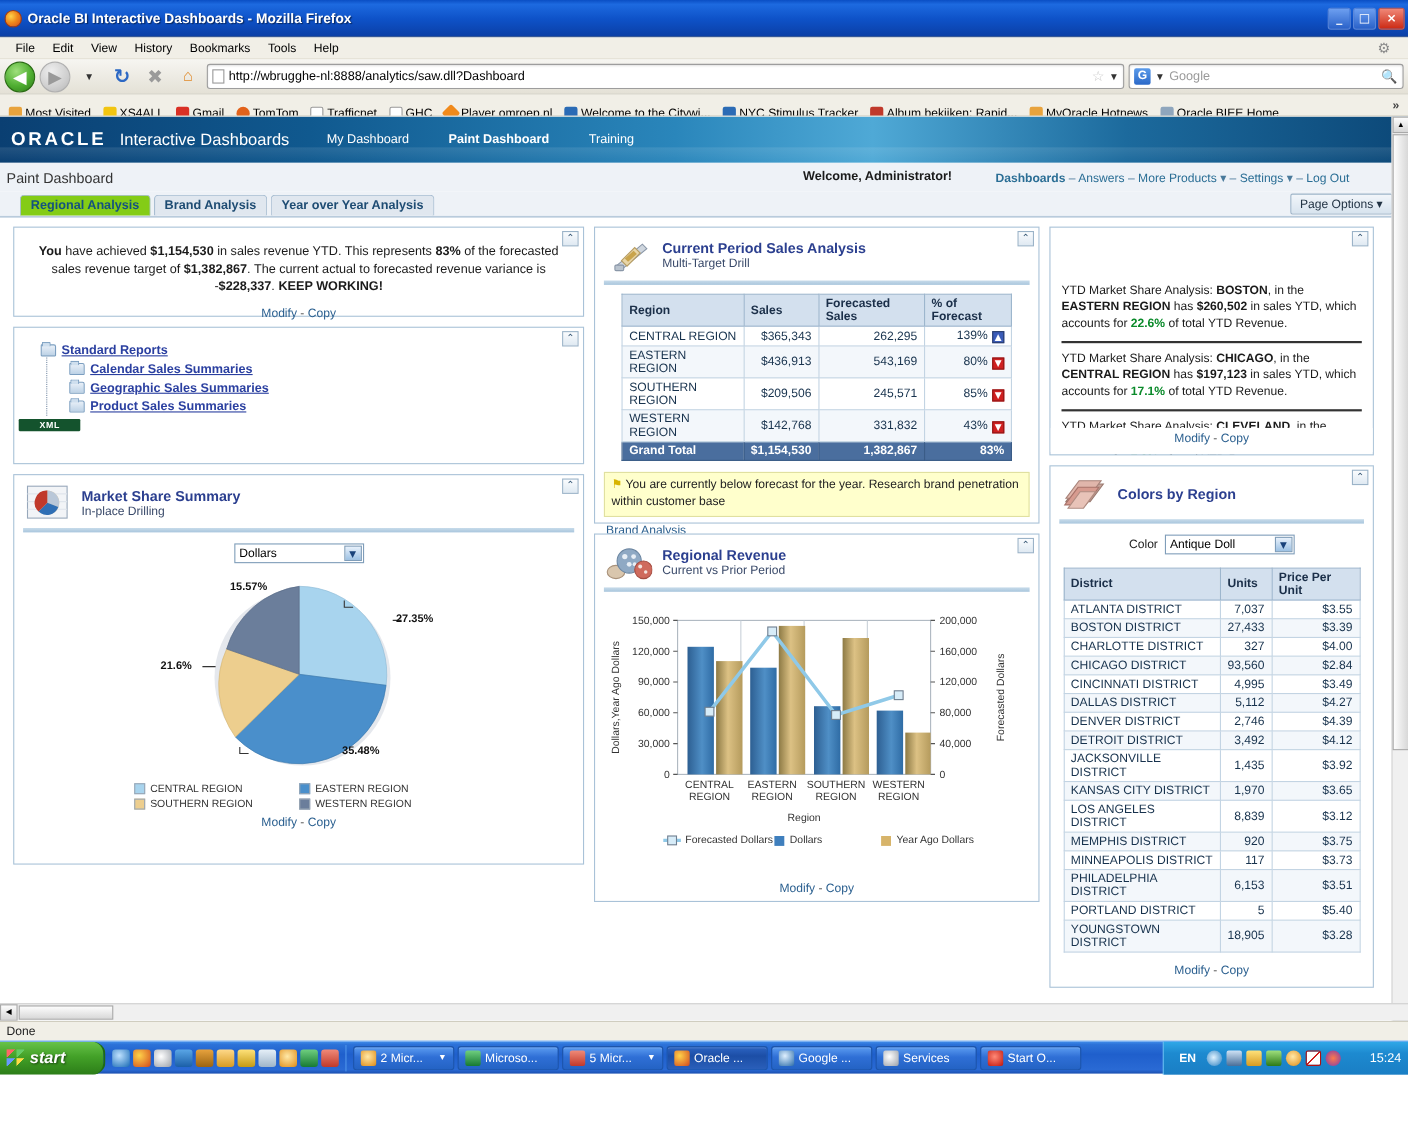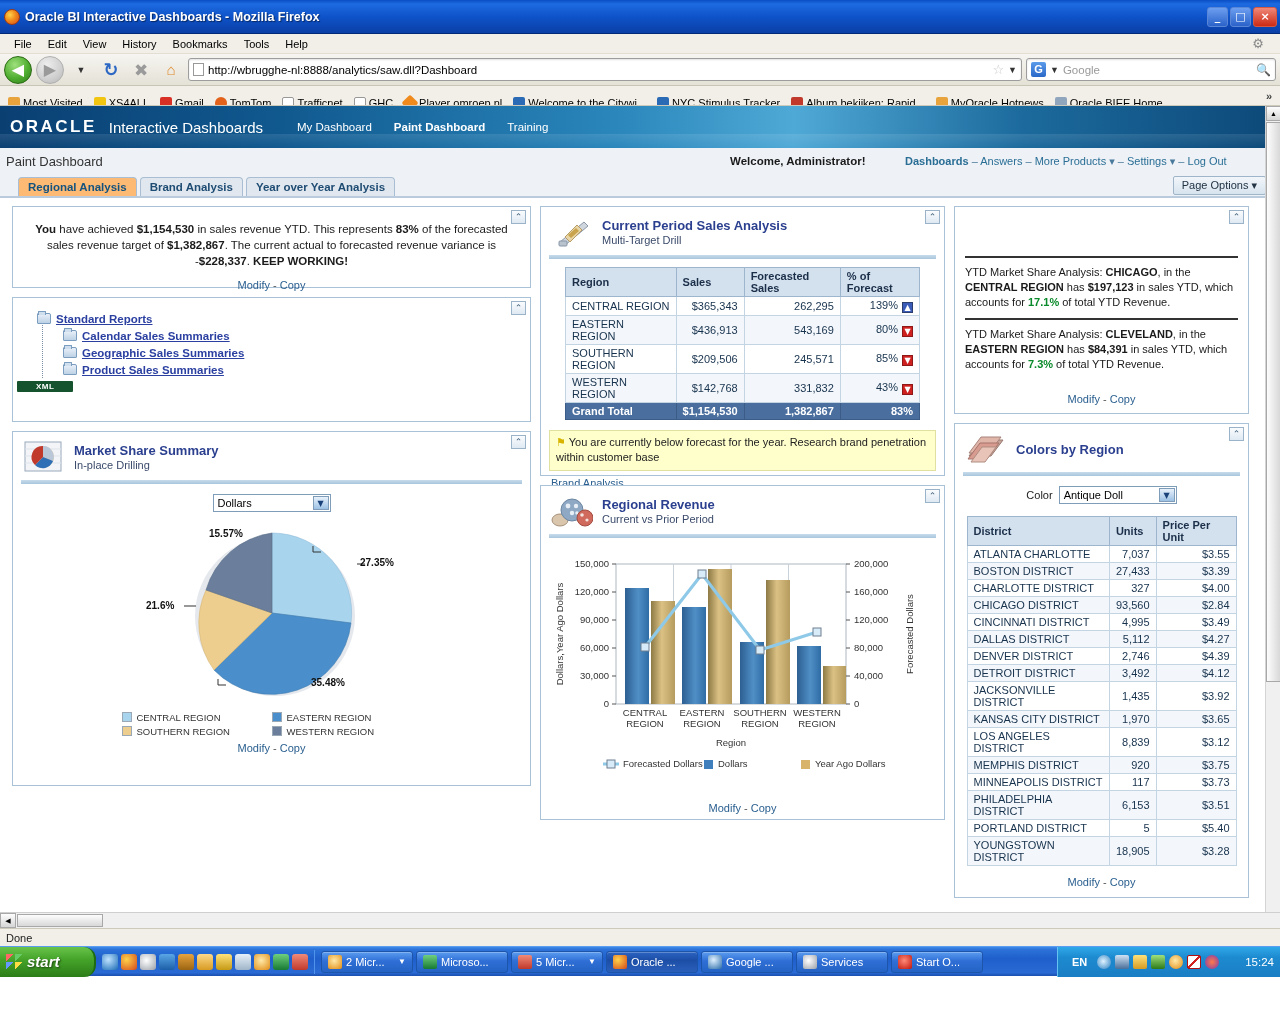--- a/index.html
+++ b/index.html
@@ -106,41 +106,41 @@
     background: linear-gradient(90deg,#0a3f72 0%, #10598f 22%, #2a86bb 48%, #4fa9d6 62%, #1c6a9d 80%, #0c4878 100%);
     display:flex; align-items:center; padding-left:10px; color:#fff;
     position:relative; overflow:hidden;
   }
   #obanner:after{
     content:""; position:absolute; left:0; right:0; bottom:0; height:14px;
     background:linear-gradient(180deg, rgba(255,255,255,.10), rgba(255,255,255,0));
   }
   .ologo{ font-size:17px; font-weight:bold; letter-spacing:2.5px; font-family:"Liberation Sans",sans-serif; }
   .oapp{ font-size:15px; margin-left:12px; }
-  .onav{ display:flex; gap:22px; margin-left:34px; font-size:11.5px; align-items:baseline;}
+  .onav{ display:flex; gap:36px; margin-left:34px; font-size:11.5px; align-items:baseline;}
   .onav .cur{ font-weight:bold; }
   #pgtitlebar{
     height:26px; background:#eef2f7; display:flex; align-items:center;
     padding-left:6px; position:relative;
   }
   #pgtitle{ font-size:13px; color:#333; }
   #welcome{ position:absolute; left:730px; font-weight:bold; font-size:11.5px; color:#1a1a1a;}
   #toplinks{ position:absolute; left:905px; font-size:11px; color:#4a7a9b; }
   #toplinks a{ color:#2a6e95; text-decoration:none;}
   #toplinks .b{ font-weight:bold; }
   #tabstrip{
     height:22px; background:#eef2f7; padding-left:18px; display:flex; align-items:flex-end; gap:3px;
     position:relative;
   }
   .dtab{
     height:19px; padding:0 9px; font-size:11.5px; font-weight:bold; color:#1e4c73;
     background:#e0e7ef; border:1px solid #a9bed2; border-bottom:none;
     border-radius:4px 4px 0 0; display:flex; align-items:center;
   }
-  .dtab.active{ background:#fdba74; color:#14527f; }
+  .dtab.active{ background:#84cc16; color:#14527f; }
   #pageopt{
     position:absolute; right:14px; bottom:1px;
     background:linear-gradient(180deg,#f2f6fa,#d7e3ee);
     border:1px solid #9fb5c9; padding:2px 8px; font-size:11px; color:#234; border-radius:2px;
   }
   #tabline{ height:2px; background:#b9cbdc; }
 
   #content{
     display:flex; gap:9px; padding:8px 12px 0 12px; align-items:flex-start;
     background:#fff;
@@ -759,20 +759,23 @@
 
         <div class="modcopy" style="padding-top:10px"><a>Modify</a><span> - </span><a>Copy</a></div>
       </div>
     </div>
 
     <div class="col-right">
 
       <div class="portlet" style="height:208px; overflow:hidden">
         <div class="collapse">⌃</div>
         <div style="padding-top:46px">
+          <div class="ytdblock">
+            <span>YTD Market Share Analysis: </span><b>BOSTON</b><span>, in the </span><b>EASTERN REGION</b><span> has </span><b>$260,502</b><span> in sales YTD, which accounts for </span><span class="pct">22.6%</span><span> of total YTD Revenue.</span>
+          </div>
           <div class="ytdsep"></div>
           <div class="ytdblock">
             <span>YTD Market Share Analysis: </span><b>CHICAGO</b><span>, in the </span><b>CENTRAL REGION</b><span> has </span><b>$197,123</b><span> in sales YTD, which accounts for </span><span class="pct">17.1%</span><span> of total YTD Revenue.</span>
           </div>
           <div class="ytdsep"></div>
           <div class="ytdblock">
             <span>YTD Market Share Analysis: </span><b>CLEVELAND</b><span>, in the </span><b>EASTERN REGION</b><span> has </span><b>$84,391</b><span> in sales YTD, which accounts for </span><span class="pct">7.3%</span><span> of total YTD Revenue.</span>
           </div>
         </div>
         <div class="modcopy" style="position:absolute; bottom:2px; left:0; right:0; background:#fff;"><a>Modify</a><span> - </span><a>Copy</a></div>
@@ -806,21 +809,21 @@
         <table class="rpt" style="width:270px">
           <thead>
             <tr>
               <th>District</th>
               <th>Units</th>
               <th>Price Per Unit</th>
             </tr>
           </thead>
           <tbody>
             <tr>
-                <td>ATLANTA CHARLOTTE</td>
+                <td>ATLANTA DISTRICT</td>
                 <td class="num">7,037</td>
                 <td class="num">$3.55</td>
               </tr>
             <tr>
                 <td>BOSTON DISTRICT</td>
                 <td class="num">27,433</td>
                 <td class="num">$3.39</td>
               </tr>
             <tr>
                 <td>CHARLOTTE DISTRICT</td>

